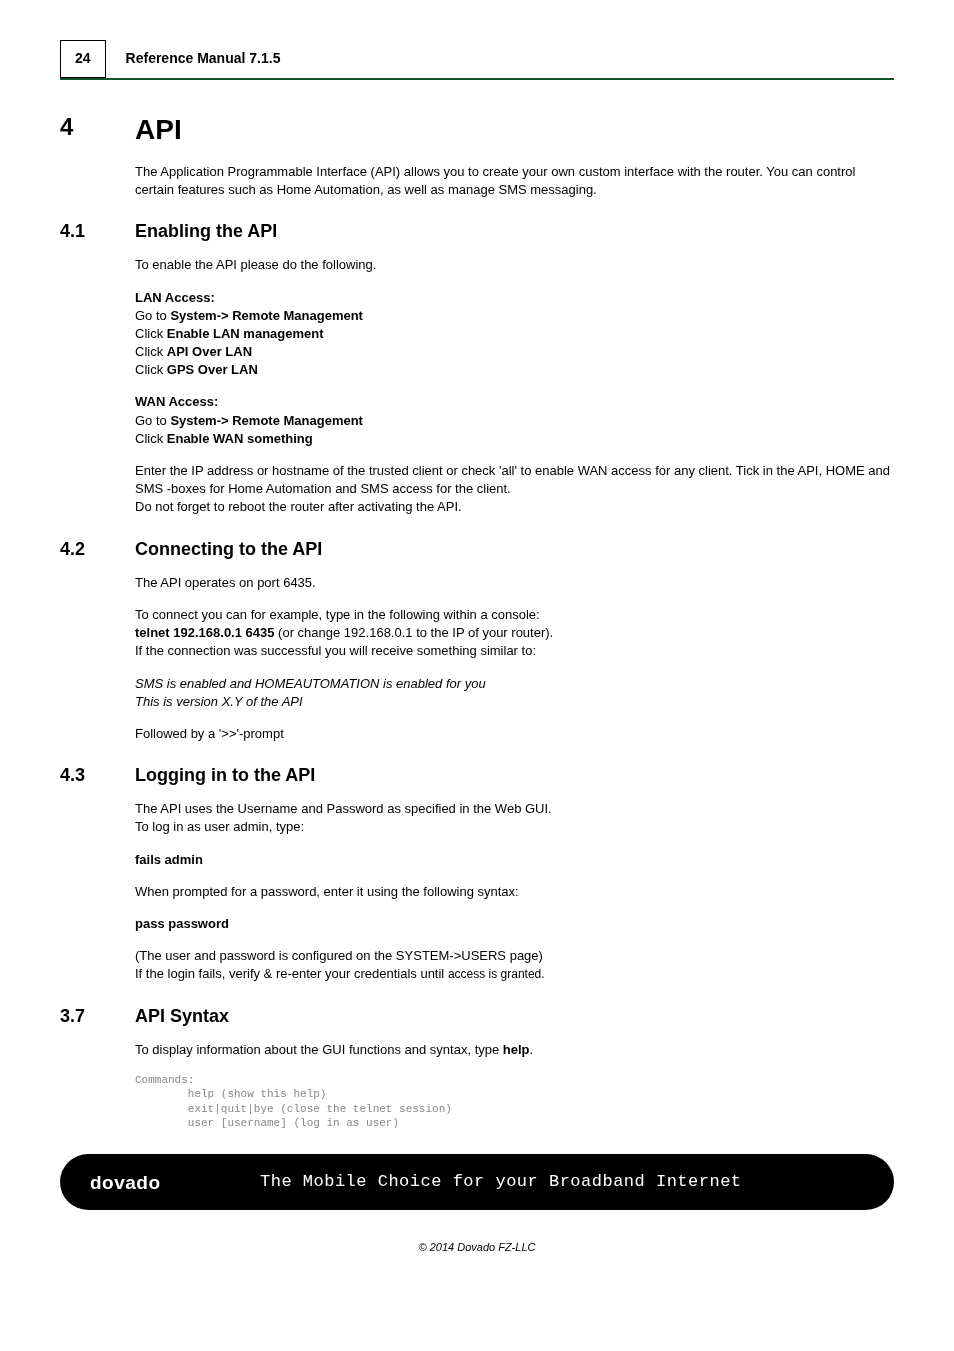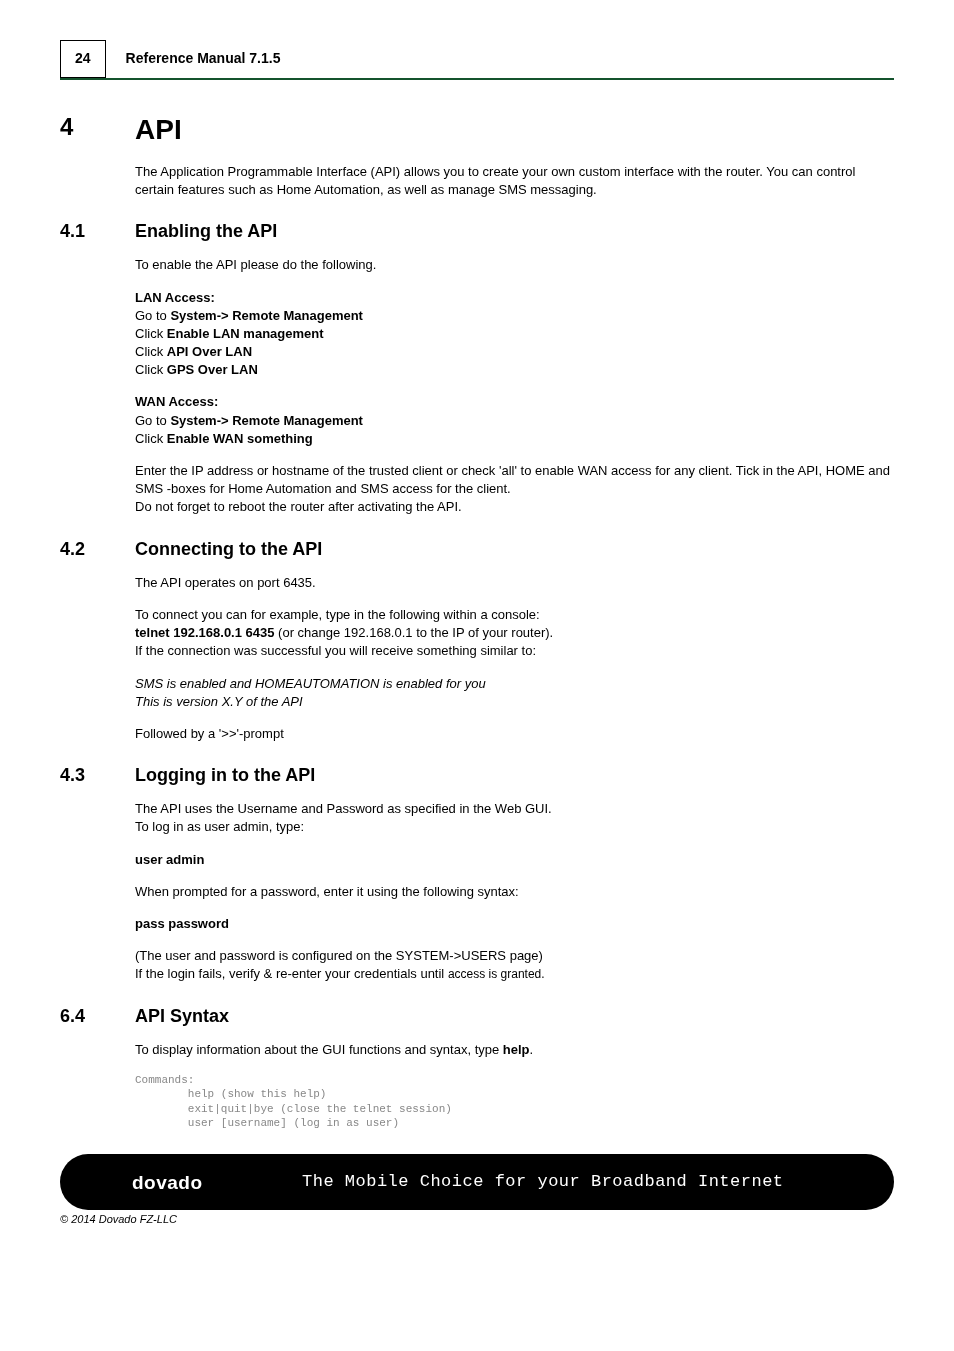--- a/index.html
+++ b/index.html
@@ -98,37 +98,36 @@
       border-radius: 40px;
       height: 56px;
       display: flex;
       align-items: center;
       padding: 0 30px;
       color: #fff;
     }
     .footer-logo {
       width: 150px;
       flex-shrink: 0;
-      margin-left: 42px;
     }
     .footer-logo svg {
       display: block;
     }
     .footer-slogan {
       color: #fff;
       font-size: 17px;
       letter-spacing: 0.5px;
       margin-left: 20px;
       font-family: Liberation Mono, monospace;
     }
     .copyright {
-      text-align: left;
+      text-align: center;
       font-style: italic;
       font-size: 11px;
-      margin-top: 2px;
+      margin-top: 30px;
       color: #000;
     }
   </style>
 </head>
 <body>
 
 <div class="header-row">
   <div class="page-box">
     <span>24</span>
   </div>
@@ -209,33 +208,33 @@
 <div class="subsection-row">
   <div class="subsection-num">4.3</div>
   <div class="subsection-title">Logging in to the API</div>
 </div>
 
 <div class="content">
   <div class="tight-block">
     <p class="tight">The API uses the Username and Password as specified in the Web GUI.</p>
     <p class="tight">To log in as user admin, type:</p>
   </div>
-  <p class="bold">user admin</p>
+  <p class="bold">fails admin</p>
   <p>When prompted for a password, enter it using the following syntax:</p>
   <p class="bold">pass password</p>
   <div class="tight-block">
     <p class="tight">(The user and password is configured on the SYSTEM-&gt;USERS page)</p>
     <p class="tight">
       <span>If the login fails, verify &amp; re-enter your credentials until </span><span style="font-size:12px;">access is granted.</span>
     </p>
   </div>
 </div>
 
 <div class="subsection-row">
-  <div class="subsection-num">6.4</div>
+  <div class="subsection-num">3.7</div>
   <div class="subsection-title">API Syntax</div>
 </div>
 
 <div class="content">
   <p>
     <span>To display information about the GUI functions and syntax, type </span><span class="bold">help</span><span>.</span>
   </p>
 </div>
 
 <div class="code-block">Commands:

